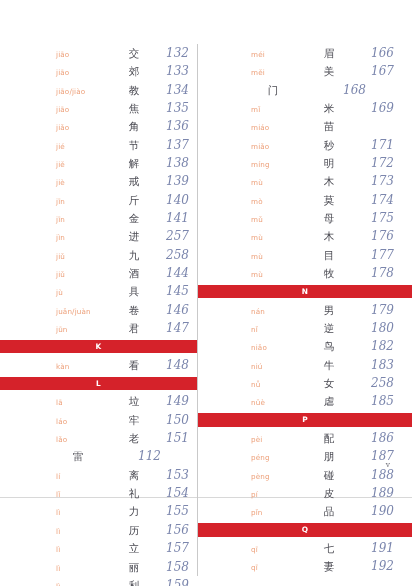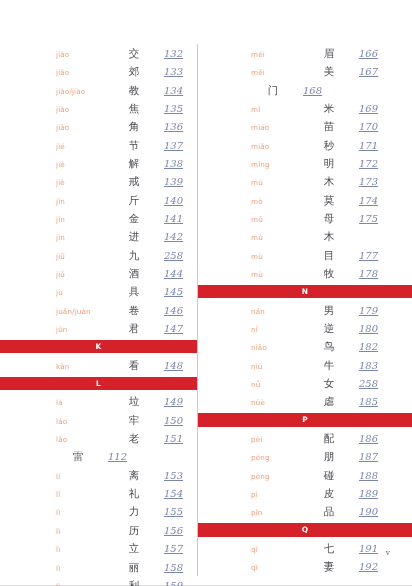--- a/index.html
+++ b/index.html
@@ -12,21 +12,21 @@
     height: 586px;
     font-family: "Liberation Sans", sans-serif;
     overflow: hidden;
     position: relative;
   }
   #page {
     position: absolute;
     left: 0;
     top: 0;
     width: 412px;
-    height: 586px;
+    height: 498px;
     background: #ffffff;
     box-sizing: border-box;
     border-bottom: 1px solid #d8d8d8;
   }
   #index-body {
     position: absolute;
     left: 0;
     top: 44px;
     width: 412px;
     display: flex;
@@ -67,27 +67,26 @@
   .hanzi {
     width: 44px;
     flex: 0 0 44px;
     text-align: center;
     font-size: 10.5px;
     color: #4a4a52;
     font-family: "DejaVu Serif", serif;
   }
   .pagenum {
     flex: 1 1 auto;
-    text-align: left;
+    text-align: center;
     padding-left: 8px;
-    font-size: 10px;
+    font-size: 12px;
     font-style: italic;
     color: #7b86ad;
     font-family: "DejaVu Serif", serif;
-    text-decoration: underline;
   }
   .section-bar {
     height: 13.5px;
     line-height: 13.5px;
     background: #d5222a;
     color: #ffffff;
     text-align: center;
     font-size: 7.4px;
     font-weight: bold;
     letter-spacing: 0.3px;
@@ -164,21 +163,21 @@
           <span class="pagenum">140</span>
         </div>
         <div class="entry">
           <span class="pinyin">jīn</span>
           <span class="hanzi">金</span>
           <span class="pagenum">141</span>
         </div>
         <div class="entry">
           <span class="pinyin">jìn</span>
           <span class="hanzi">进</span>
-          <span class="pagenum">142</span>
+          <span class="pagenum">257</span>
         </div>
         <div class="entry">
           <span class="pinyin">jiǔ</span>
           <span class="hanzi">九</span>
           <span class="pagenum">258</span>
         </div>
         <div class="entry">
           <span class="pinyin">jiǔ</span>
           <span class="hanzi">酒</span>
           <span class="pagenum">144</span>
@@ -276,21 +275,20 @@
           <span class="pagenum">168</span>
         </div>
         <div class="entry">
           <span class="pinyin">mǐ</span>
           <span class="hanzi">米</span>
           <span class="pagenum">169</span>
         </div>
         <div class="entry">
           <span class="pinyin">miáo</span>
           <span class="hanzi">苗</span>
-          <span class="pagenum">170</span>
         </div>
         <div class="entry">
           <span class="pinyin">miǎo</span>
           <span class="hanzi">秒</span>
           <span class="pagenum">171</span>
         </div>
         <div class="entry">
           <span class="pinyin">míng</span>
           <span class="hanzi">明</span>
           <span class="pagenum">172</span>
@@ -306,20 +304,21 @@
           <span class="pagenum">174</span>
         </div>
         <div class="entry">
           <span class="pinyin">mǔ</span>
           <span class="hanzi">母</span>
           <span class="pagenum">175</span>
         </div>
         <div class="entry">
           <span class="pinyin">mù</span>
           <span class="hanzi">木</span>
+          <span class="pagenum">176</span>
         </div>
         <div class="entry">
           <span class="pinyin">mù</span>
           <span class="hanzi">目</span>
           <span class="pagenum">177</span>
         </div>
         <div class="entry">
           <span class="pinyin">mù</span>
           <span class="hanzi">牧</span>
           <span class="pagenum">178</span>

